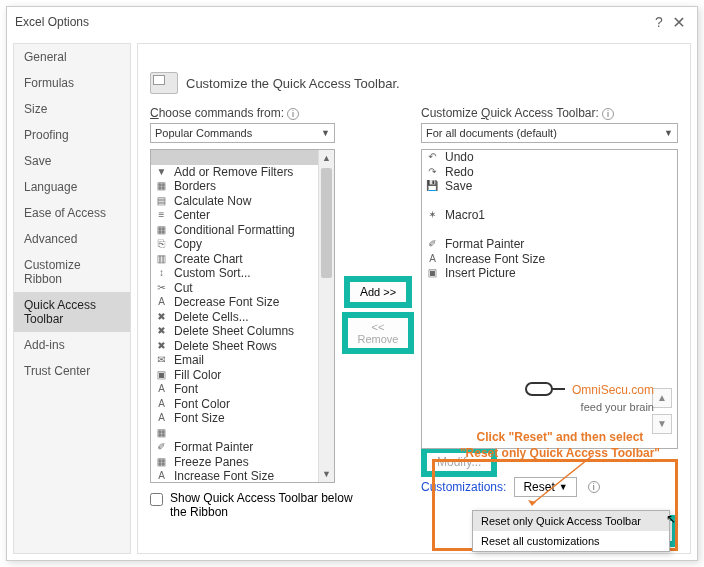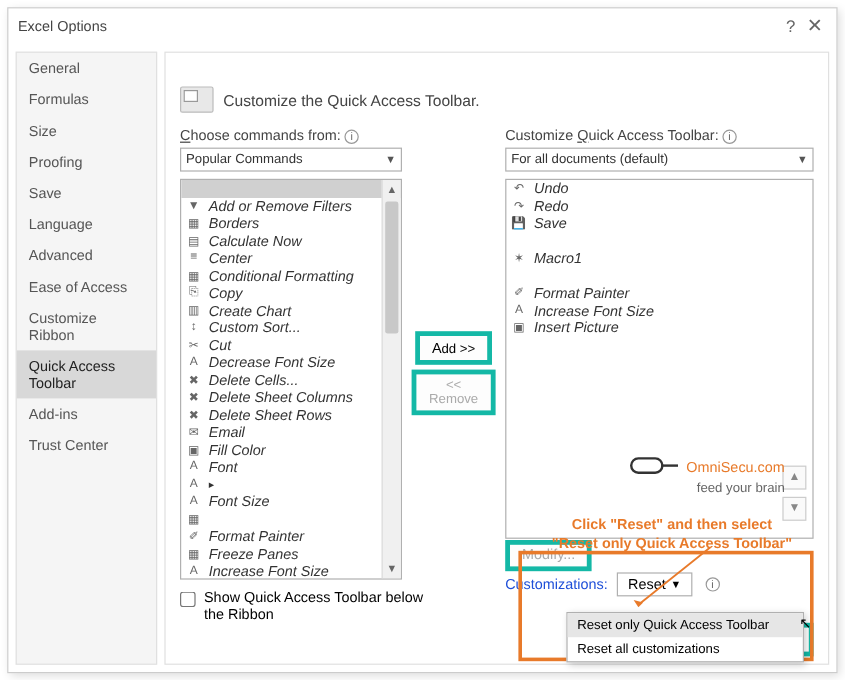--- a/index.html
+++ b/index.html
@@ -27,26 +27,26 @@
 .label .u { text-decoration: underline; }
 .info-i { display:inline-block; width:12px; height:12px; border:1px solid #999; border-radius:50%; text-align:center; line-height:10px; font-size:9px; color:#666; margin-left:3px; }
 .dropdown { border: 1px solid #b0b0b0; height: 20px; display: flex; align-items: center; padding: 0 4px; background: #fff; cursor: pointer; margin-bottom: 6px; }
 .dropdown .dd-text { flex: 1; font-size: 11px; color: #333; }
 .dropdown .dd-arrow { font-size: 9px; color: #555; }
 .listbox { border: 1px solid #b0b0b0; height: 334px; overflow: hidden; position: relative; background: #fff; }
 .listbox .scroll { overflow-y: hidden; height: 100%; }
 .listbox .row { display: flex; align-items: center; height: 14.5px; padding: 0 4px; gap: 6px; font-size: 11px; color: #333; cursor: pointer; }
 .listbox .row.sel { background: #d0d0d0; }
 .listbox .row .ricon { width: 13px; height: 12px; display: inline-block; font-size: 10px; text-align: center; color: #666; }
-.listbox .row .sub { flex:1;font-style:italic; }
+.listbox .row .sub { flex:1; }
 .listbox .row .subarrow { font-size: 9px; color: #333; }
 .scrollbar { position: absolute; right: 0; top: 0; bottom: 0; width: 16px; background: #f0f0f0; border-left: 1px solid #ddd; }
 .scrollbar .sarrow { height: 16px; text-align: center; font-size: 9px; color: #666; line-height: 16px; cursor: pointer; }
 .scrollbar .sthumb { position: absolute; left: 2px; right: 2px; top: 18px; height: 110px; background: #c8c8c8; border-radius: 2px; cursor: pointer; }
-.btn { border: 4px solid #14b8a6; background: #fdfdfd; padding: 3px 10px; font-size: 11px; cursor: pointer; min-width: 64px; text-align: center; }
+.btn { border: 6px solid #14b8a6; background: #fdfdfd; padding: 3px 10px; font-size: 11px; cursor: pointer; min-width: 64px; text-align: center; }
 .btn.disabled { color: #aaa; cursor: default; }
 .right .listbox { height: 300px; }
 .updown { display: flex; flex-direction: column; gap: 6px; position: absolute; right: 6px; top: 282px; }
 .updown .sq { width: 20px; height: 20px; border: 1px solid #ccc; background: #fafafa; text-align: center; font-size: 10px; color: #888; line-height: 18px; cursor: pointer; }
 .modify-row { margin-top: 6px; }
 .custom-row { display: flex; align-items: center; gap: 8px; margin-top: 8px; }
 .custom-row .clabel { color: #1d4ed8; }
 .reset-btn { border: 1px solid #b0b0b0; padding: 2px 8px; background: #fff; cursor: pointer; display: inline-flex; align-items: center; gap: 4px; font-size: 11px; }
 .reset-menu { position: absolute; border: 1px solid #b0b0b0; background: #fff; box-shadow: 2px 2px 6px rgba(0,0,0,0.2); right: 20px; top: 466px; width: 198px; z-index: 10; }
 .reset-menu .mi { padding: 4px 8px; font-size: 11px; cursor: pointer; position: relative; }
@@ -75,22 +75,22 @@
     <span class="close">✕</span>
   </div>
   <div class="body">
     <div class="sidebar">
       <div class="item">General</div>
       <div class="item">Formulas</div>
       <div class="item">Size</div>
       <div class="item">Proofing</div>
       <div class="item">Save</div>
       <div class="item">Language</div>
+      <div class="item">Ease of Access</div>
       <div class="item">Advanced</div>
-      <div class="item">Ease of Access</div>
       <div class="item">Customize Ribbon</div>
       <div class="item selected">Quick Access Toolbar</div>
       <div class="item">Add-ins</div>
       <div class="item">Trust Center</div>
     </div>
 
     <div class="main">
       <div class="header-row">
         <span class="hicon"></span>
         <span class="htext">Customize the Quick Access Toolbar.</span>
@@ -173,20 +173,21 @@
                   <span class="sub">Fill Color</span>
                   <span class="subarrow">▸</span>
                 </div>
                 <div class="row">
                   <span class="ricon">A</span>
                   <span class="sub">Font</span>
                   <span class="subarrow">▸</span>
                 </div>
                 <div class="row">
                   <span class="ricon">A</span>
+                  <span class="sub">Font Color</span>
                   <span class="subarrow">▸</span>
                 </div>
                 <div class="row">
                   <span class="ricon">A</span>
                   <span class="sub">Font Size</span>
                   <span class="subarrow">▸</span>
                 </div>
                 <div class="row">
                   <span class="ricon">▦</span>
                 </div>

